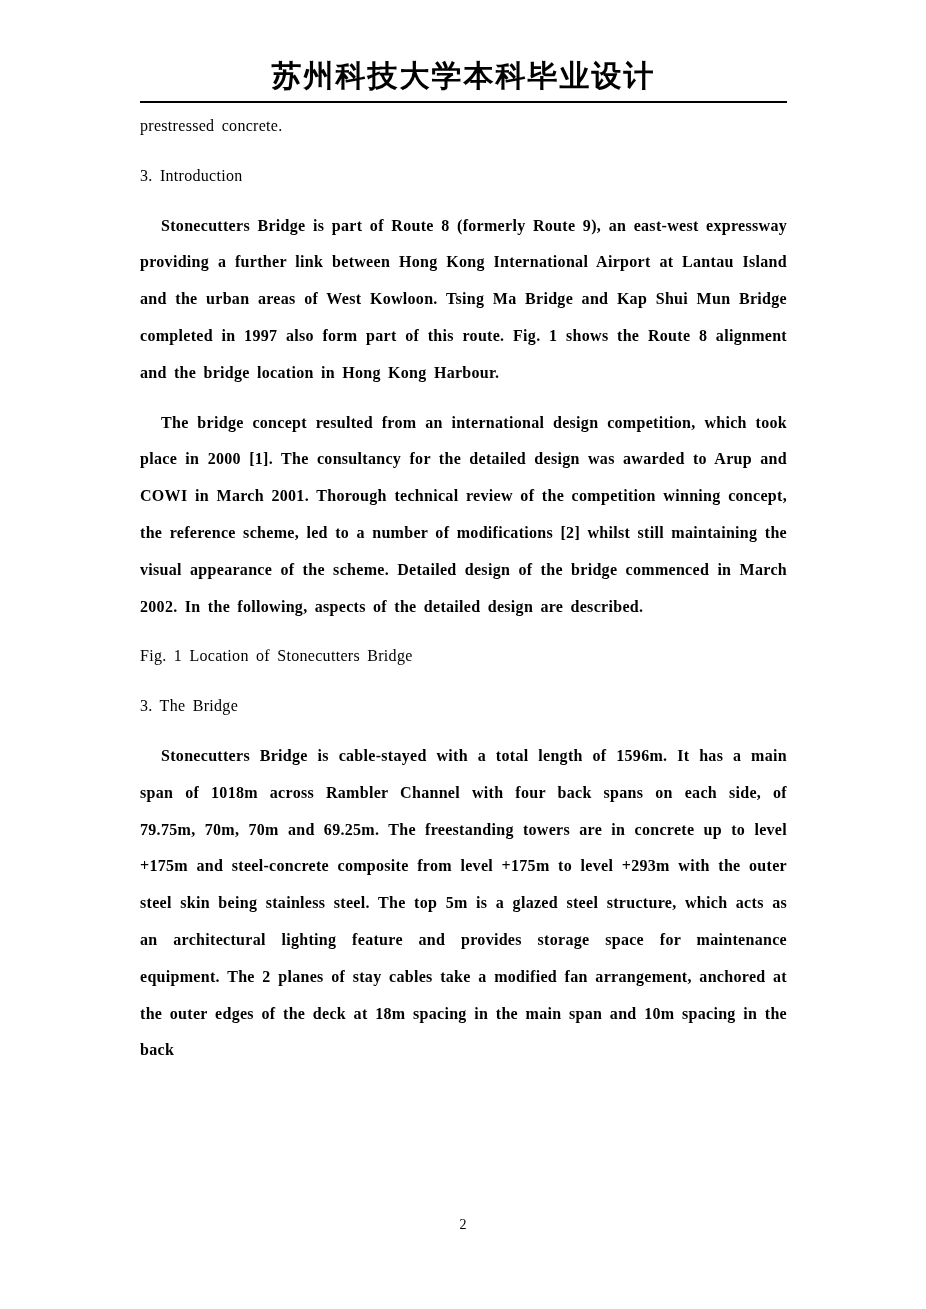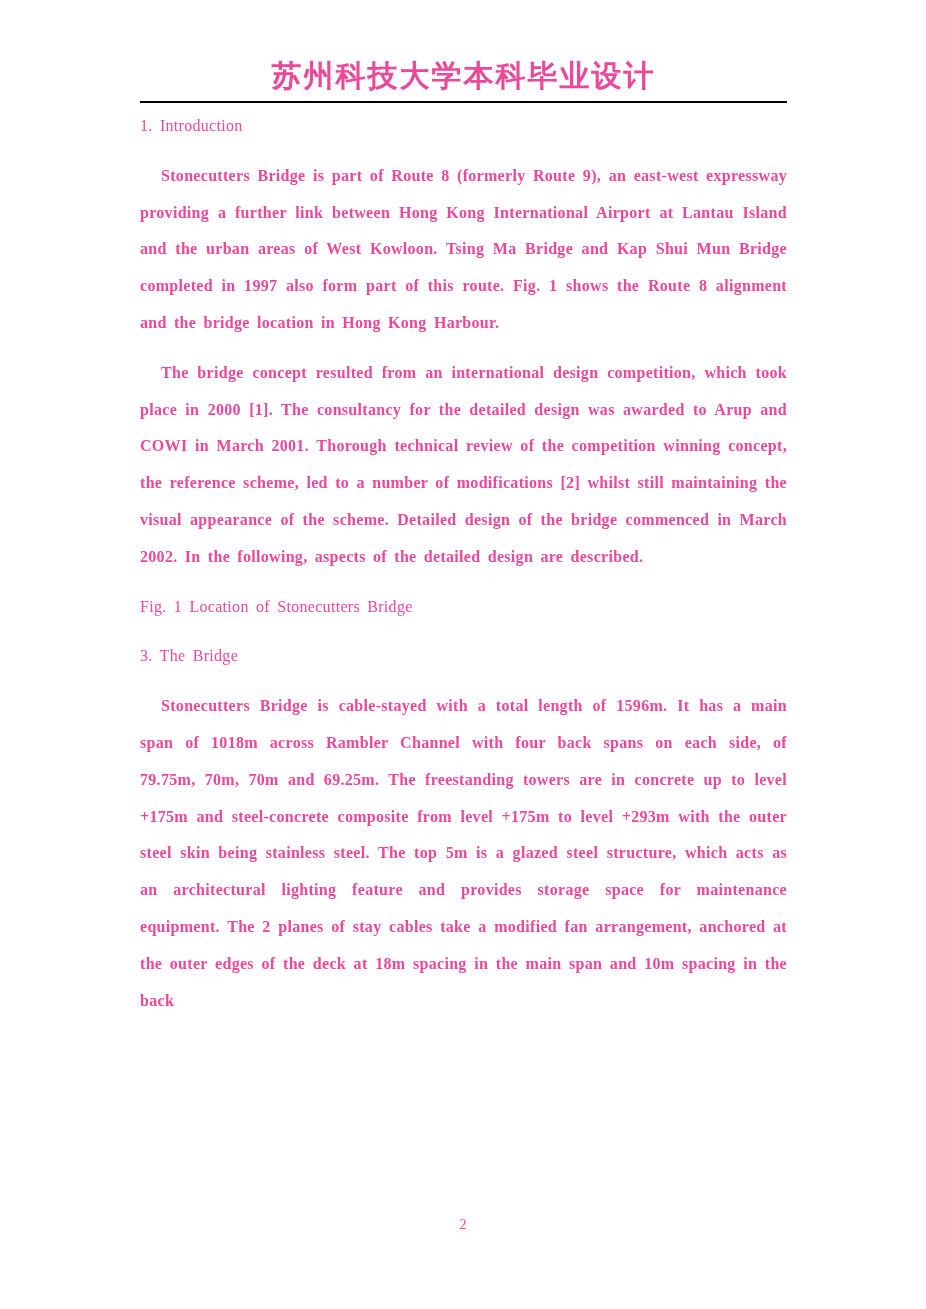--- a/index.html
+++ b/index.html
@@ -7,21 +7,21 @@
     padding: 0;
     background: #ffffff;
   }
   .page {
     position: relative;
     width: 926px;
     height: 1309px;
     margin: 0 auto;
     box-sizing: border-box;
     background: #ffffff;
-    color: #ec4899;
+    color: #000000;
     font-family: "Liberation Serif", "DejaVu Serif", serif;
     padding: 58px 139px 0 140px;
     overflow: hidden;
   }
   .doc-header {
     text-align: center;
     border-bottom: 2px solid #000000;
     padding-bottom: 7px;
   }
   .doc-title {
@@ -58,22 +58,23 @@
 </head>
 <body>
 
 <div class="page">
 
   <header class="doc-header">
     <h1 class="doc-title">苏州科技大学本科毕业设计</h1>
   </header>
 
   <main class="doc-body">
+    <p class="para">prestressed concrete.</p>
 
-    <p class="para">1. Introduction</p>
+    <p class="para">3. Introduction</p>
 
     <p class="para indent">Stonecutters Bridge is part of Route 8 (formerly Route 9), an east-west expressway providing a further link between Hong Kong International Airport at Lantau Island and the urban areas of West Kowloon. Tsing Ma Bridge and Kap Shui Mun Bridge completed in 1997 also form part of this route. Fig. 1 shows the Route 8 alignment and the bridge location in Hong Kong Harbour.</p>
 
     <p class="para indent">The bridge concept resulted from an international design competition, which took place in 2000 [1]. The consultancy for the detailed design was awarded to Arup and COWI in March 2001. Thorough technical review of the competition winning concept, the reference scheme, led to a number of modifications [2] whilst still maintaining the visual appearance of the scheme. Detailed design of the bridge commenced in March 2002. In the following, aspects of the detailed design are described.</p>
 
     <p class="para">Fig. 1 Location of Stonecutters Bridge</p>
 
 
     <p class="para">3. The Bridge</p>
 

